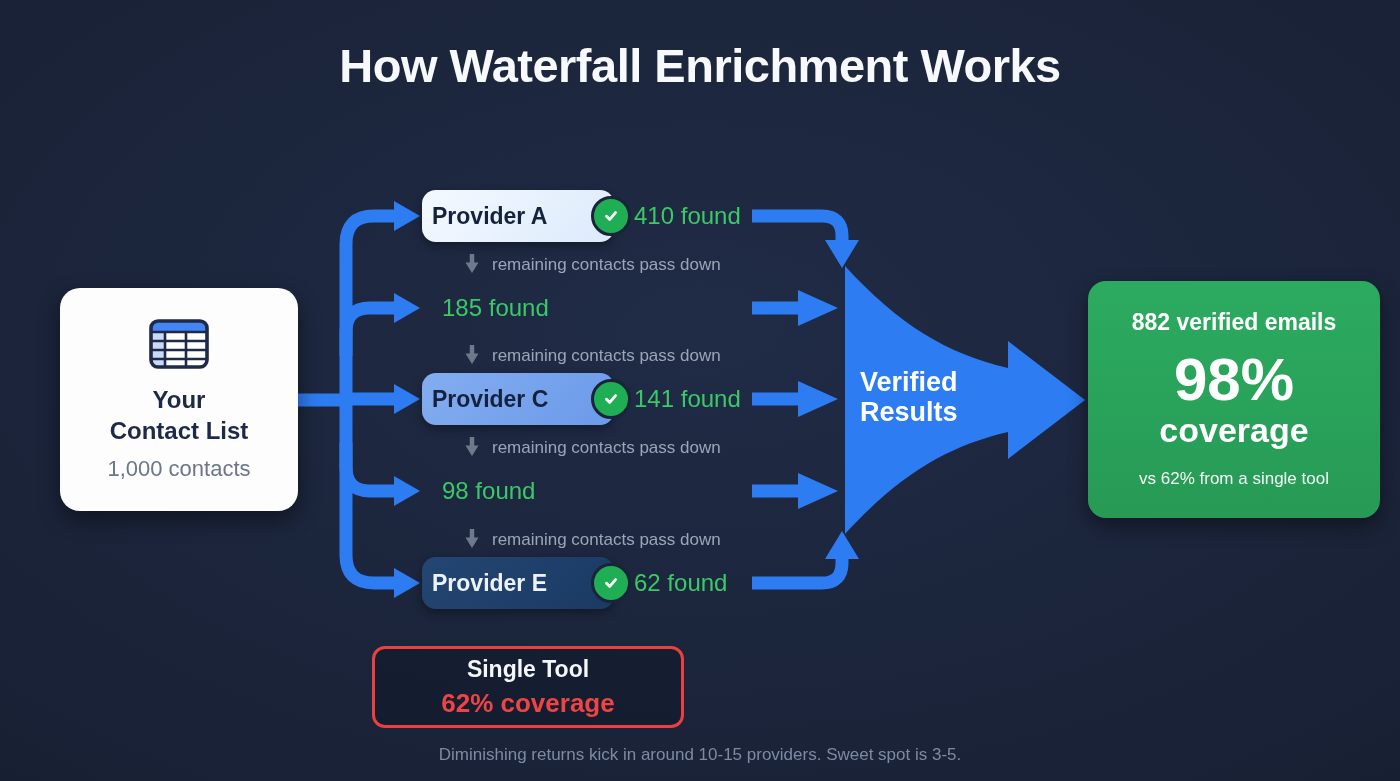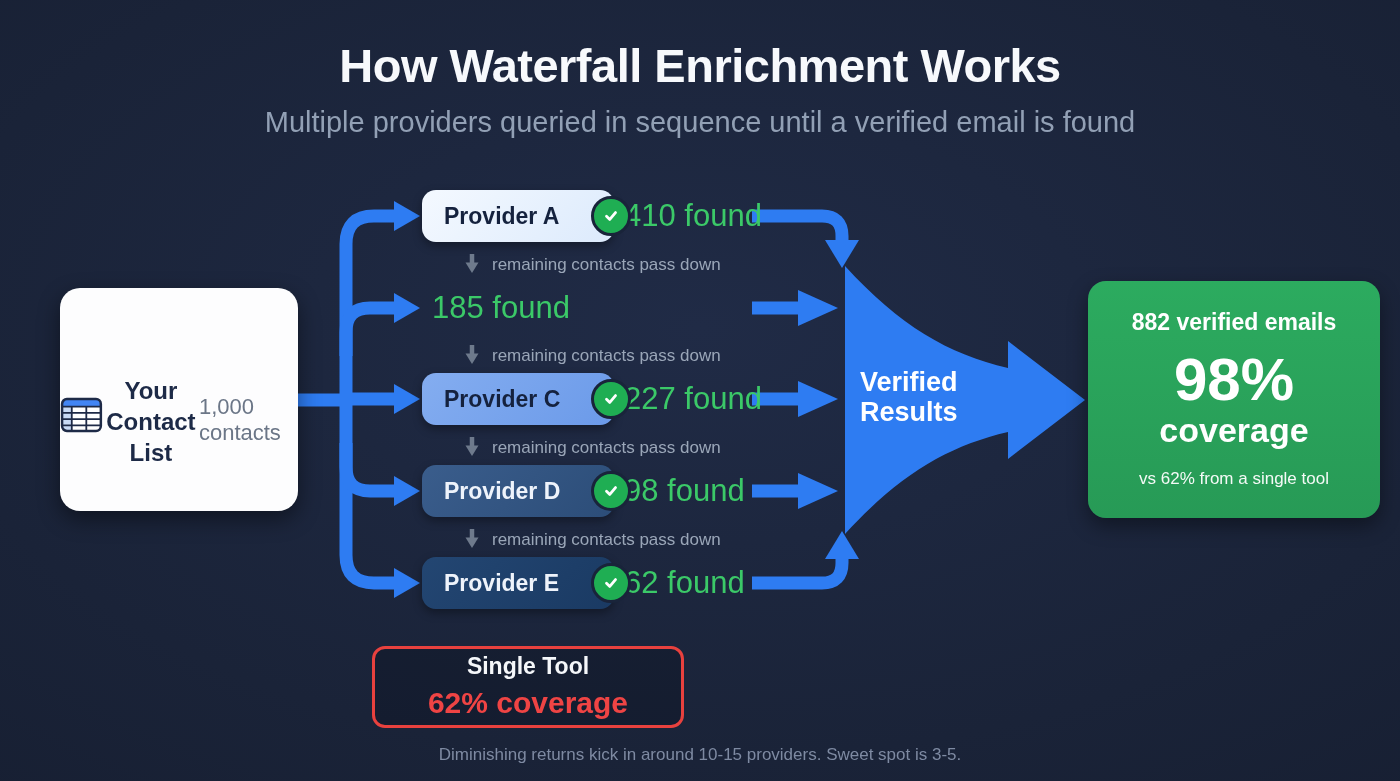--- a/index.html
+++ b/index.html
@@ -18,53 +18,53 @@
   }
   .subtitle{
     position:absolute;top:106px;left:0;width:100%;
     text-align:center;font-size:29px;font-weight:400;color:#92a0b5;
   }
   
   .contact-card{
     position:absolute;left:60px;top:288px;width:238px;height:223px;
     background:#fdfdfe;border-radius:20px;
     box-shadow:0 8px 22px rgba(0,0,0,.45);
-    display:flex;flex-direction:row;align-items:center;
+    display:flex;flex-direction:column;align-items:center;
     box-sizing:border-box;padding-top:30px;
   }
   .contact-title{
     margin-top:14px;text-align:center;
     font-size:24px;font-weight:700;color:#1d2a47;line-height:1.3;
   }
   .contact-sub{margin-top:10px;font-size:22px;color:#6b7687;}
   
   .connectors{position:absolute;left:0;top:0;width:1400px;height:781px;}
   
   .provider-row{position:absolute;left:422px;height:52px;display:flex;align-items:center;}
   .row-a{top:190px}.row-b{top:282px}.row-c{top:373px}.row-d{top:465px}.row-e{top:557px}
   .provider-box{
     position:relative;width:192px;height:52px;border-radius:14px;
-    display:flex;align-items:center;box-sizing:border-box;padding-left:22px;
+    display:flex;align-items:center;box-sizing:border-box;padding-left:10px;
     box-shadow:0 4px 10px rgba(0,0,0,.35);
   }
   .box-a{background:linear-gradient(135deg,#f4f9ff,#dceafc);}
   .box-b{background:linear-gradient(135deg,#c6dbfa,#a9cbf6);}
   .box-c{background:linear-gradient(135deg,#84adf0,#6b9ae9);}
   .box-d{background:linear-gradient(135deg,#3a5d8c,#2c4d78);}
   .box-e{background:linear-gradient(135deg,#234672,#1a3a63);}
   .provider-name{font-size:23px;font-weight:700;}
   .name-dark{color:#15223e;}
   .name-light{color:#eef3fb;}
   .check{
     position:absolute;right:-17px;top:50%;transform:translateY(-50%);
     width:34px;height:34px;border-radius:50%;
     background:#1fae53;border:3px solid #19243a;
     display:flex;align-items:center;justify-content:center;
   }
-  .found{margin-left:10px;font-size:31px;color:#3bc968;white-space:nowrap;}
+  .found{margin-left:20px;font-size:24px;color:#3bc968;white-space:nowrap;}
   
   .passdown{
     position:absolute;left:464px;height:26px;
     display:flex;align-items:flex-end;gap:12px;
   }
   .pd-1{top:249px}.pd-2{top:340px}.pd-3{top:432px}.pd-4{top:524px}
   .passdown-label{font-size:17px;color:#9aa6b8;}
   
   .funnel-label{
     position:absolute;left:860px;top:367px;
@@ -86,36 +86,35 @@
   
   .compare-box{
     position:absolute;top:646px;height:82px;border-radius:13px;
     background:rgba(12,18,32,.35);
     display:flex;flex-direction:column;align-items:center;justify-content:center;
     box-sizing:border-box;text-align:center;line-height:1.4;
   }
   .compare-single{left:372px;width:312px;border:3px solid #e8413e;}
   .compare-waterfall{left:710px;width:318px;border:3px solid #28ae52;}
   .compare-title{font-size:23px;font-weight:700;color:#f5f7fa;}
-  .compare-value{font-size:30px;font-weight:700;}
+  .compare-value{font-size:26px;font-weight:700;}
   .value-red{color:#ef4444;}
   .value-green{color:#33c862;}
   
   .footer{
     position:absolute;top:745px;left:0;width:100%;
     text-align:center;font-size:17px;color:#7e8aa2;
   }
 </style>
 </head>
 <body>
 
 <div class="stage">
 
   <div class="title">How Waterfall Enrichment Works</div>
-  <div class="subtitle">Multiple providers queried in sequence until a verified email is found</div>
 
   <svg class="connectors" viewBox="0 0 1400 781">
     <g stroke="#2e7cf2" stroke-width="13" fill="none">
       <path d="M296,400 H352"></path>
       <path d="M396,216 H374 Q346,216 346,244 V555 Q346,583 374,583 H396"></path>
       <path d="M346,356 V332 Q346,308 370,308 H396"></path>
       <path d="M346,399 H396"></path>
       <path d="M346,443 V467 Q346,491 370,491 H396"></path>
     </g>
     <g fill="#2e7cf2">
@@ -187,31 +186,23 @@
   </div>
   <div class="provider-row row-c">
     <div class="provider-box box-c">
       <span class="provider-name name-dark">Provider C</span>
       <span class="check">
         <svg width="18" height="18" viewBox="0 0 18 18">
             <path d="M4.5 9.2 L7.8 12.4 L13.5 5.6" fill="none" stroke="#ffffff" stroke-width="2.8" stroke-linecap="round" stroke-linejoin="round"></path>
           </svg>
       </span>
     </div>
-    <span class="found">227 found</span>
+    <span class="found">141 found</span>
   </div>
   <div class="provider-row row-d">
-    <div class="provider-box box-d">
-      <span class="provider-name name-light">Provider D</span>
-      <span class="check">
-        <svg width="18" height="18" viewBox="0 0 18 18">
-            <path d="M4.5 9.2 L7.8 12.4 L13.5 5.6" fill="none" stroke="#ffffff" stroke-width="2.8" stroke-linecap="round" stroke-linejoin="round"></path>
-          </svg>
-      </span>
-    </div>
     <span class="found">98 found</span>
   </div>
   <div class="provider-row row-e">
     <div class="provider-box box-e">
       <span class="provider-name name-light">Provider E</span>
       <span class="check">
         <svg width="18" height="18" viewBox="0 0 18 18">
             <path d="M4.5 9.2 L7.8 12.4 L13.5 5.6" fill="none" stroke="#ffffff" stroke-width="2.8" stroke-linecap="round" stroke-linejoin="round"></path>
           </svg>
       </span>

